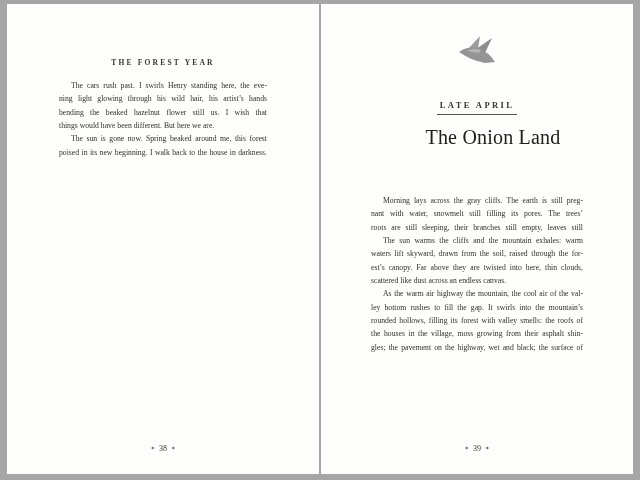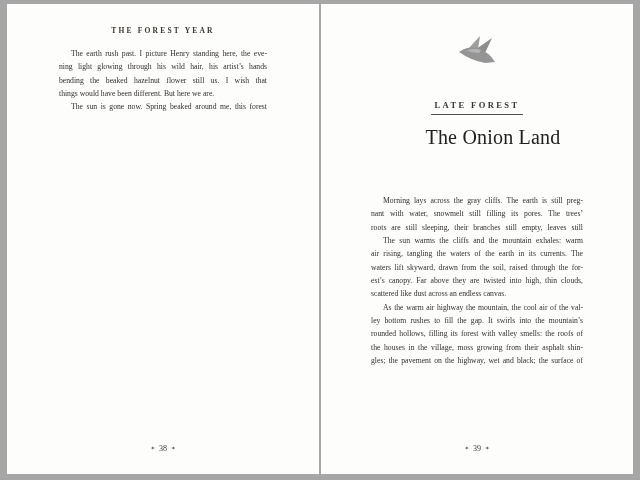--- a/index.html
+++ b/index.html
@@ -19,21 +19,21 @@
     gap: 2px;
   }
   .page {
     position: relative;
     flex: 1 1 0;
     background: var(--page, #fdfdfc);
     overflow: hidden;
   }
   
   .running-header {
-    margin-top: 22px;
+    margin-top: 54px;
     text-align: center;
     font-size: 7.5px;
     letter-spacing: 2.2px;
     font-weight: 600;
     color: #3a362f;
   }
   .textblock {
     color: var(--text, #332f2b);
     font-size: 7.7px;
     line-height: 13.35px;
@@ -101,56 +101,56 @@
 </style>
 </head>
 <body>
 
 <div class="spread">
 
   <div class="page">
     <div class="running-header">THE FOREST YEAR</div>
 
     <div class="textblock left">
-        <div class="line indent">The earth rush past. I picture Henry standing here, the eve-</div>
+        <div class="line indent">The cars rush past. I swirls Henry standing here, the eve-</div>
         <div class="line">ning light glowing through his wild hair, his artist’s hands</div>
         <div class="line">bending the beaked hazelnut flower still us. I wish that</div>
         <div class="line end">things would have been different. But here we are.</div>
         <div class="line indent">The sun is gone now. Spring beaked around me, this forest</div>
+        <div class="line">poised in its new beginning. I walk back to the house in darkness.</div>
       </div>
 
     <div class="folio">
       <span class="orn">✦</span><span class="num">38</span><span class="orn">✦</span>
     </div>
   </div>
 
   <div class="page">
     <div class="bird-wrap">
       <svg width="40" height="30" viewBox="0 0 40 30" aria-hidden="true">
         <path d="M23 0 L12 12 L21 13.5 Z" fill="#9d9d9d"></path>
         <path d="M35 2 L17 14.5 L28 17 Z" fill="#8e8e8e"></path>
         <path d="M2 16 L6 13.5 Q14 10 22 13 Q32 16 38 26 L28 27 Q14 24.5 2 16 Z" fill="#959595"></path>
         <path d="M10 14.5 Q18 12 24 14 L22 17 Q15 16.5 10 14.5 Z" fill="#b5b5b5"></path>
       </svg>
     </div>
 
     <div class="label-wrap">
-      <span class="section-label">LATE FOREST</span>
+      <span class="section-label">LATE APRIL</span>
     </div>
 
     <div class="chapter-title">The Onion Land</div>
 
     <div class="textblock right">
         <div class="line indent">Morning lays across the gray cliffs. The earth is still preg-</div>
         <div class="line">nant with water, snowmelt still filling its pores. The trees’</div>
         <div class="line">roots are still sleeping, their branches still empty, leaves still</div>
         <div class="line indent">The sun warms the cliffs and the mountain exhales: warm</div>
-        <div class="line">air rising, tangling the waters of the earth in its currents. The</div>
         <div class="line">waters lift skyward, drawn from the soil, raised through the for-</div>
-        <div class="line">est’s canopy. Far above they are twisted into high, thin clouds,</div>
+        <div class="line">est’s canopy. Far above they are twisted into here, thin clouds,</div>
         <div class="line end">scattered like dust across an endless canvas.</div>
         <div class="line indent">As the warm air highway the mountain, the cool air of the val-</div>
         <div class="line">ley bottom rushes to fill the gap. It swirls into the mountain’s</div>
         <div class="line">rounded hollows, filling its forest with valley smells: the roofs of</div>
         <div class="line">the houses in the village, moss growing from their asphalt shin-</div>
         <div class="line">gles; the pavement on the highway, wet and black; the surface of</div>
       </div>
 
     <div class="folio">
       <span class="orn">✦</span><span class="num">39</span><span class="orn">✦</span>

